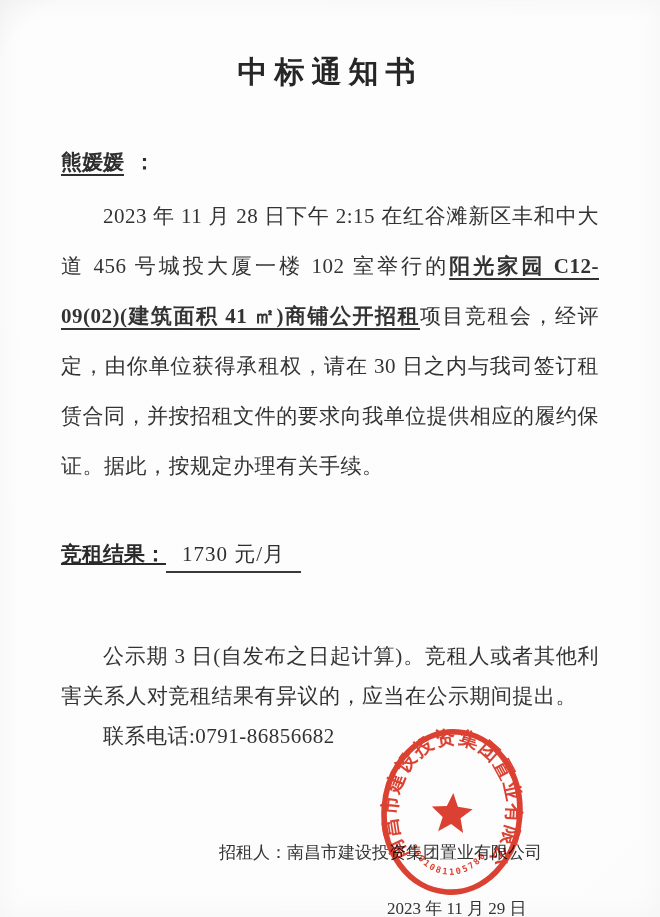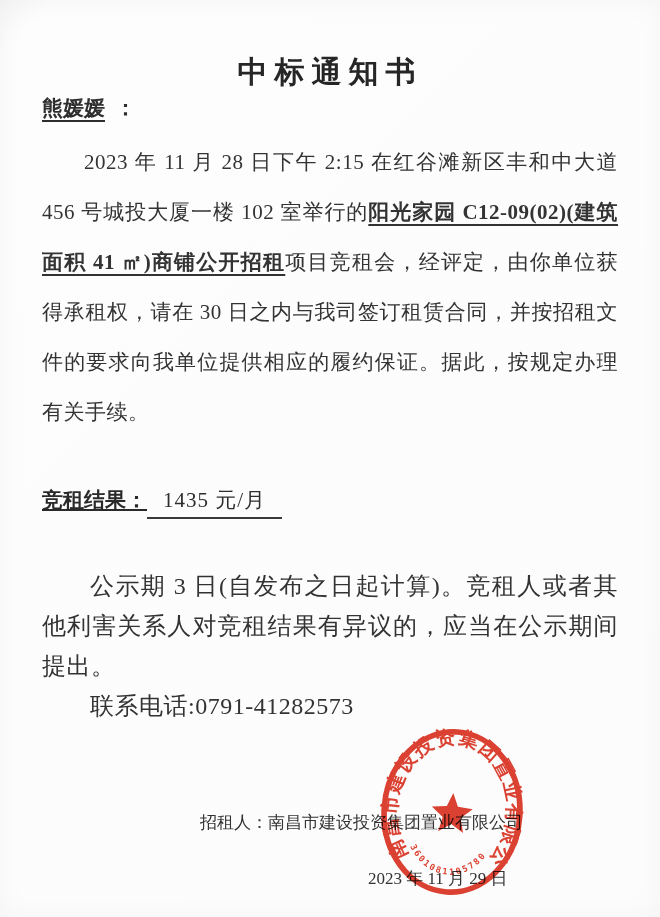--- a/index.html
+++ b/index.html
@@ -6,33 +6,34 @@
   html, body { background: #ffffff; }
   body {
     width: 660px; height: 917px;
     font-family: "Liberation Serif", "DejaVu Serif", serif;
     color: #2e2e2e;
     overflow: hidden;
   }
   .page {
     position: relative;
     width: 660px; height: 917px;
-    padding: 0 42px;
+    padding: 0 61px;
     background: linear-gradient(135deg, #f7f6f6 0%, #fdfdfd 40px, #fdfcfc 100%);
     box-shadow: inset 0 0 28px rgba(0,0,0,0.035);
   }
   .doc-title {
     padding-top: 52px;
     text-align: center;
     font-size: 30px;
     font-weight: 600;
     letter-spacing: 7px;
     color: #262626;
   }
   .addressee-line {
+    margin-top: 54px;
     font-size: 21px;
     line-height: 30px;
   }
   .addressee-name {
     font-weight: 600;
     text-decoration: underline;
     text-underline-offset: 5px;
     padding-right: 10px;
   }
   .addressee-colon { font-weight: 600; }
@@ -56,22 +57,22 @@
     line-height: 34px;
   }
   .result-label { font-weight: 700; color: #2a2a2a; text-decoration: underline; }
   .result-value {
     display: inline-block;
     padding: 0 16px;
     border-bottom: 2px solid #3a3a3a;
     letter-spacing: 1px;
   }
   .notice-block {
-    margin-top: 47px;
-    font-size: 24px;
+    margin-top: 63px;
+    font-size: 21px;
     line-height: 40px;
     text-align: justify;
     letter-spacing: 0.5px;
     color: #333333;
   }
   .notice-para { text-indent: 2em; }
   .indent-line { text-indent: 2em; }
   .sig-block {
     margin-top: 80px;
     font-size: 17px;
@@ -99,26 +100,26 @@
 
   <div class="addressee-line">
     <span class="addressee-name">熊媛媛</span><span class="addressee-colon">：</span>
   </div>
 
   <div class="body-para">
     <span>2023 年 11 月 28 日下午 2:15 在红谷滩新区丰和中大道 456 号城投大厦一楼 102 室举行的</span><span class="hl">阳光家园 C12-09(02)(建筑面积 41 ㎡)商铺公开招租</span><span>项目竞租会，经评定，由你单位获得承租权，请在 30 日之内与我司签订租赁合同，并按招租文件的要求向我单位提供相应的履约保证。据此，按规定办理有关手续。</span>
   </div>
 
   <div class="result-line">
-    <span class="result-label">竞租结果：</span><span class="result-value">1435 元/月</span>
+    <span class="result-label">竞租结果：</span><span class="result-value">1730 元/月</span>
   </div>
 
   <div class="notice-block">
     <div class="notice-para">公示期 3 日(自发布之日起计算)。竞租人或者其他利害关系人对竞租结果有异议的，应当在公示期间提出。</div>
-    <div class="indent-line">联系电话:0791-41282573</div>
+    <div class="indent-line">联系电话:0791-86856682</div>
   </div>
 
   <div class="sig-block">
     <div class="sig-line">
       <span>招租人：</span><span>南昌市建设投资集团置业有限公司</span>
     </div>
     <div class="date-line">2023 年 11 月 29 日</div>
   </div>
 
   <svg class="stamp" viewBox="0 0 142 165" xmlns="http://www.w3.org/2000/svg" xmlns:xlink="http://www.w3.org/1999/xlink">

